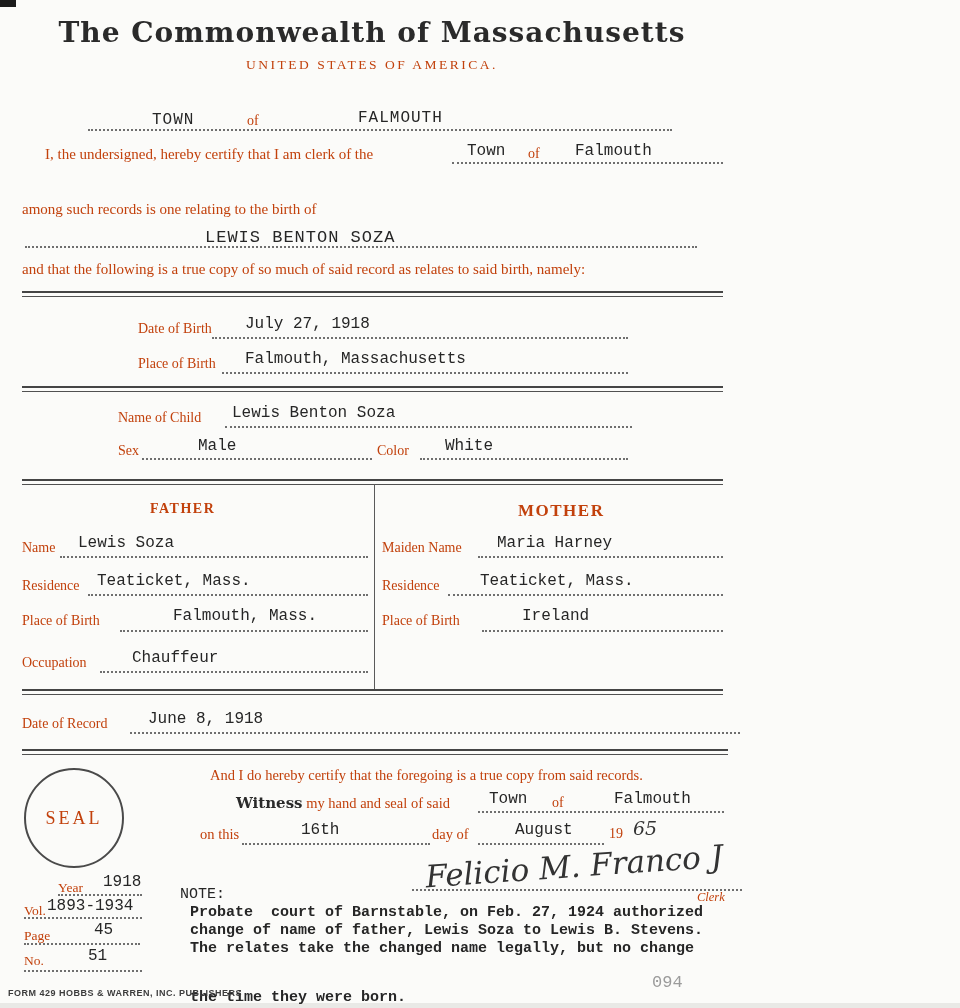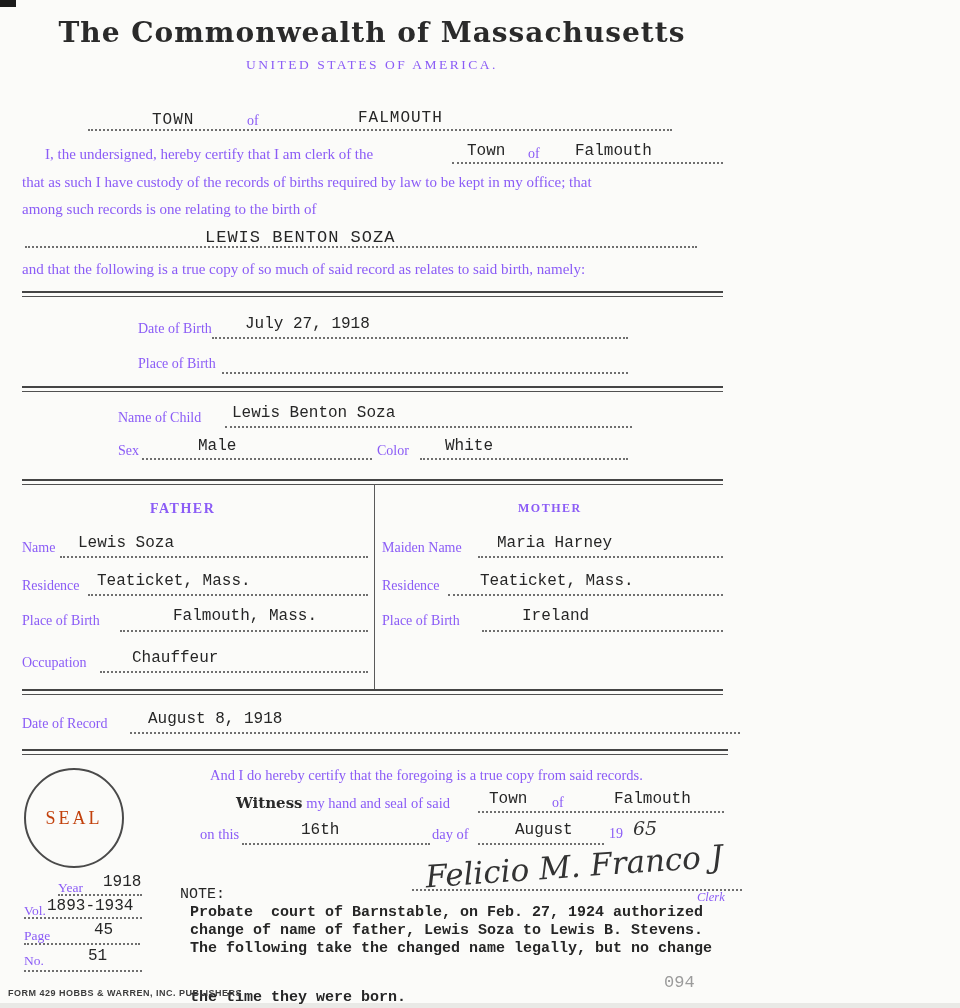--- a/index.html
+++ b/index.html
@@ -1,19 +1,19 @@
 <!DOCTYPE html>
 <html><head>
 <meta charset="utf-8">
 <style>
   html,body{margin:0;padding:0;}
   #page{position:relative;width:960px;height:1008px;background:#fbfbf9;overflow:hidden;
         font-family:"Liberation Serif",serif;}
   .abs{position:absolute;}
-  .serif{font-family:"Liberation Serif",serif;color:#8b5cf6;}
+  .serif{font-family:"Liberation Serif",serif;color:#c2410c;}
   .mono{font-family:"Liberation Mono","DejaVu Sans Mono",monospace;color:#262626;}
   .bl{font-family:"DejaVu Serif",serif;font-weight:bold;color:#2a2a2a;}
   .dot{border-bottom:2px dotted #6f6f6f;height:0;}
   .rule2{border-top:2px solid #454545;border-bottom:1px solid #515151;height:3px;}
   .vline{border-left:1.5px solid #5a5a5a;width:0;}
   .pre{white-space:pre;font-weight:bold;}
   .center{text-align:center;}
   #seal-circle{border:2px solid #4a4a4a;border-radius:50%;display:flex;align-items:center;justify-content:center;}
   #signature{font-family:"DejaVu Serif",serif;font-style:italic;transform:rotate(-4deg);color:#333;}
   .artifact{background:#1b1b1b;}
@@ -33,35 +33,35 @@
   <div class="abs serif" style="left:247px;top:113px;font-size:14px;">of</div>
   <div class="abs mono" style="left:358px;top:109px;font-size:16px;letter-spacing:1px;">FALMOUTH</div>
   <div class="abs dot" style="left:88px;top:129px;width:584px;"></div>
 
   <div class="abs serif" style="left:45px;top:146px;font-size:15px;">I, the undersigned, hereby certify that I am clerk of the</div>
   <div class="abs mono" style="left:467px;top:142px;font-size:16px;">Town</div>
   <div class="abs serif" style="left:528px;top:146px;font-size:14px;">of</div>
   <div class="abs mono" style="left:575px;top:142px;font-size:16px;">Falmouth</div>
   <div class="abs dot" style="left:452px;top:162px;width:271px;"></div>
 
-  <div class="abs serif" style="left:22px;top:174px;font-size:15px;">that as such I have custody of the records of births required by law to be kept in my office; that</div>
   <div class="abs serif" style="left:22px;top:201px;font-size:15px;">among such records is one relating to the birth of</div>
 
   <div class="abs mono" style="left:205px;top:228px;font-size:17px;letter-spacing:1px;">LEWIS BENTON SOZA</div>
   <div class="abs dot" style="left:25px;top:246px;width:672px;"></div>
 
   <div class="abs serif" style="left:22px;top:261px;font-size:15px;">and that the following is a true copy of so much of said record as relates to said birth, namely:</div>
 
   <div class="abs rule2" style="left:22px;top:291px;width:701px;"></div>
 
   <div class="abs serif" style="left:138px;top:321px;font-size:14px;">Date of Birth</div>
   <div class="abs mono" style="left:245px;top:315px;font-size:16px;">July 27, 1918</div>
   <div class="abs dot" style="left:212px;top:337px;width:416px;"></div>
 
   <div class="abs serif" style="left:138px;top:356px;font-size:14px;">Place of Birth</div>
+  <div class="abs mono" style="left:245px;top:350px;font-size:16px;">Falmouth, Massachusetts</div>
   <div class="abs dot" style="left:222px;top:372px;width:406px;"></div>
 
   <div class="abs rule2" style="left:22px;top:386px;width:701px;"></div>
 
   <div class="abs serif" style="left:118px;top:410px;font-size:14px;">Name of Child</div>
   <div class="abs mono" style="left:232px;top:404px;font-size:16px;">Lewis Benton Soza</div>
   <div class="abs dot" style="left:225px;top:426px;width:407px;"></div>
 
   <div class="abs serif" style="left:118px;top:443px;font-size:14px;">Sex</div>
   <div class="abs mono" style="left:198px;top:437px;font-size:16px;">Male</div>
@@ -83,37 +83,37 @@
   <div class="abs dot" style="left:88px;top:594px;width:280px;"></div>
 
   <div class="abs serif" style="left:22px;top:613px;font-size:14px;">Place of Birth</div>
   <div class="abs mono" style="left:173px;top:607px;font-size:16px;">Falmouth, Mass.</div>
   <div class="abs dot" style="left:120px;top:630px;width:248px;"></div>
 
   <div class="abs serif" style="left:22px;top:655px;font-size:14px;">Occupation</div>
   <div class="abs mono" style="left:132px;top:649px;font-size:16px;">Chauffeur</div>
   <div class="abs dot" style="left:100px;top:671px;width:268px;"></div>
 
-  <div class="abs serif" style="left:518px;top:501px;font-size:12px;font-weight:bold;letter-spacing:1.5px;text-align:center;">MOTHER</div>
+  <div class="abs serif" style="left:518px;top:501px;font-size:17px;font-weight:bold;letter-spacing:1.5px;text-align:center;">MOTHER</div>
   <div class="abs serif" style="left:382px;top:540px;font-size:14px;">Maiden Name</div>
   <div class="abs mono" style="left:497px;top:534px;font-size:16px;">Maria Harney</div>
   <div class="abs dot" style="left:478px;top:556px;width:245px;"></div>
 
   <div class="abs serif" style="left:382px;top:578px;font-size:14px;">Residence</div>
   <div class="abs mono" style="left:480px;top:572px;font-size:16px;">Teaticket, Mass.</div>
   <div class="abs dot" style="left:448px;top:594px;width:275px;"></div>
 
   <div class="abs serif" style="left:382px;top:613px;font-size:14px;">Place of Birth</div>
   <div class="abs mono" style="left:522px;top:607px;font-size:16px;">Ireland</div>
   <div class="abs dot" style="left:482px;top:630px;width:241px;"></div>
 
   <div class="abs rule2" style="left:22px;top:689px;width:701px;"></div>
 
   <div class="abs serif" style="left:22px;top:716px;font-size:14px;">Date of Record</div>
-  <div class="abs mono" style="left:148px;top:710px;font-size:16px;">August 8, 1918</div>
+  <div class="abs mono" style="left:148px;top:710px;font-size:16px;">June 8, 1918</div>
   <div class="abs dot" style="left:130px;top:732px;width:610px;"></div>
 
   <div class="abs rule2" style="left:22px;top:749px;width:706px;"></div>
 
   <div id="seal-circle" class="abs" style="left:24px;top:768px;width:96px;height:96px;">
     <span class="serif" style="font-size:18px;letter-spacing:3px;color:#c2410c;">SEAL</span>
   </div>
 
   <div class="abs serif" style="left:210px;top:767px;font-size:14.5px;">And I do hereby certify that the foregoing is a true copy from said records.</div>
 
@@ -150,19 +150,19 @@
   <div class="abs mono" style="left:94px;top:921px;font-size:16px;">45</div>
   <div class="abs dot" style="left:24px;top:943px;width:116px;"></div>
 
   <div class="abs serif" style="left:24px;top:953px;font-size:13.5px;">No.</div>
   <div class="abs mono" style="left:88px;top:947px;font-size:16px;">51</div>
   <div class="abs dot" style="left:24px;top:970px;width:118px;"></div>
 
   <div class="abs mono" style="left:180px;top:886px;font-size:15px;">NOTE:</div>
   <div class="abs mono pre" style="left:190px;top:904px;font-size:15px;">Probate  court of Barnstable, on Feb. 27, 1924 authorized</div>
   <div class="abs mono pre" style="left:190px;top:922px;font-size:15px;">change of name of father, Lewis Soza to Lewis B. Stevens.</div>
-  <div class="abs mono pre" style="left:190px;top:940px;font-size:15px;">The following take the changed name legally, but no change</div>
+  <div class="abs mono pre" style="left:190px;top:940px;font-size:15px;">The relates take the changed name legally, but no change</div>
   <div class="abs mono pre" style="left:190px;top:976px;font-size:15px;margin-top:13px;">the time they were born.</div>
 
   <div class="abs" style="left:8px;top:988px;font-size:9px;font-weight:bold;letter-spacing:0.5px;font-family:'Liberation Sans',sans-serif;color:#3c3c3c;">FORM 429  HOBBS &amp; WARREN, INC.  PUBLISHERS</div>
-  <div class="abs mono" style="left:652px;top:973px;font-size:17px;color:#9b9b9b;margin-left:12px;">094</div>
+  <div class="abs mono" style="left:652px;top:973px;font-size:17px;color:#9b9b9b;">094</div>
 
 </div>
 
 </body></html>

